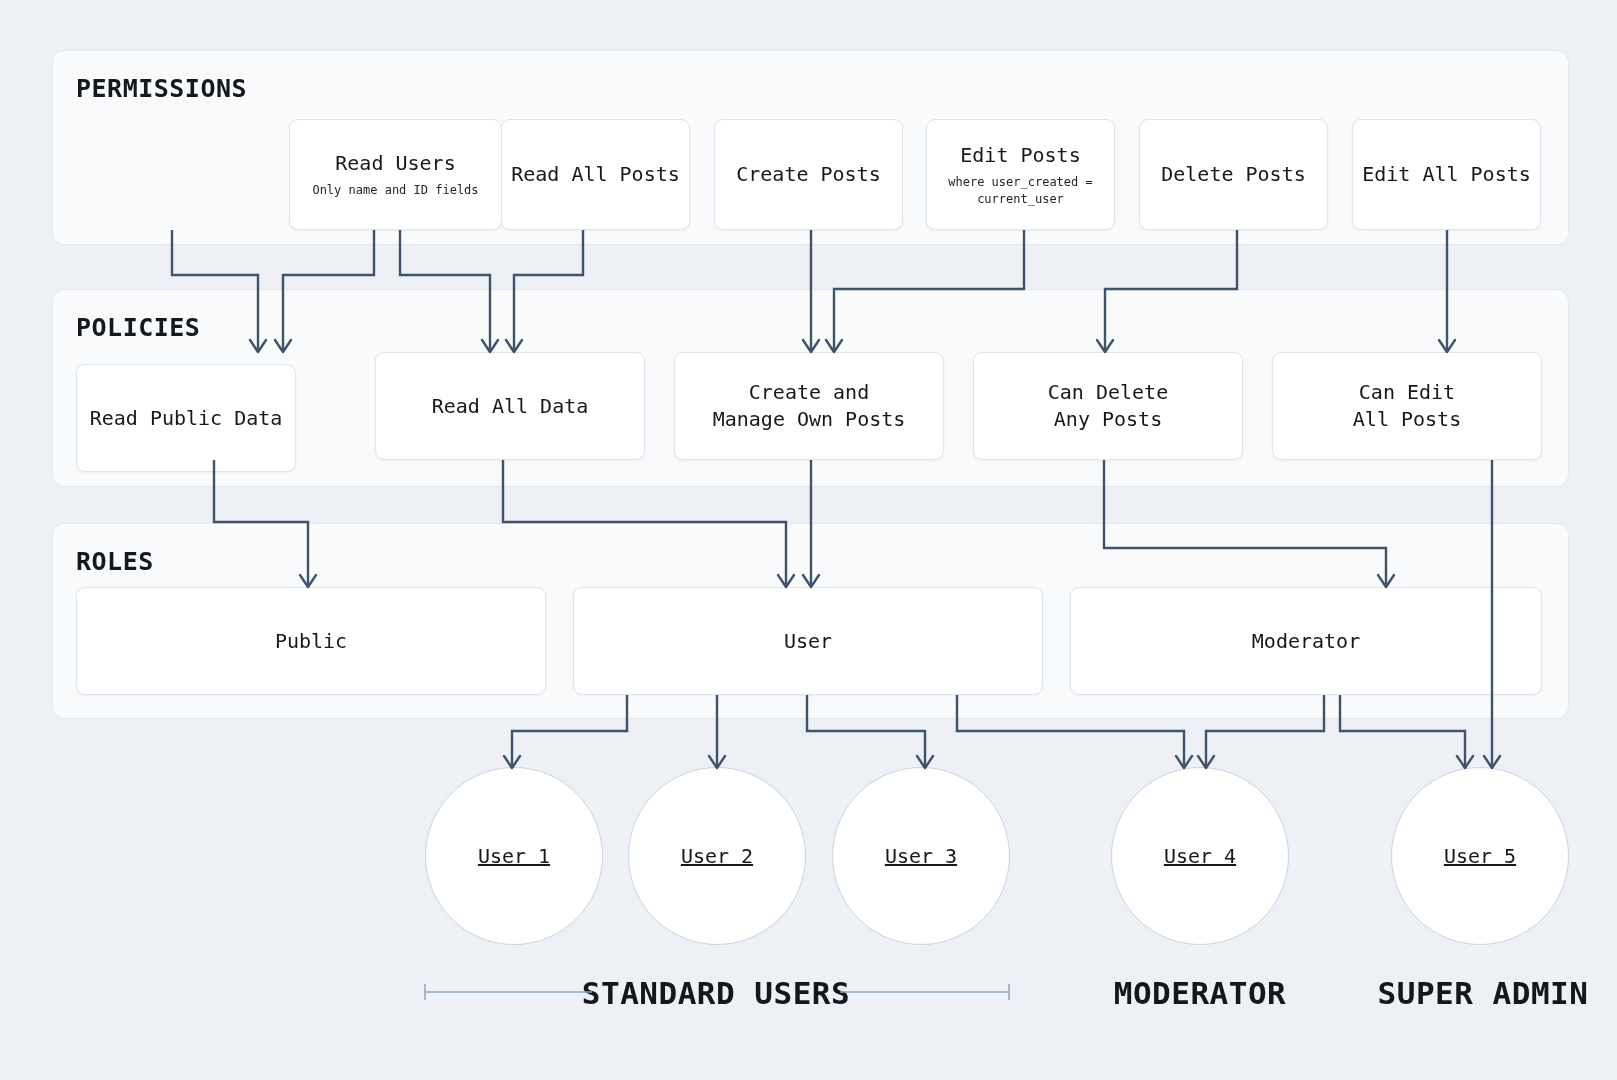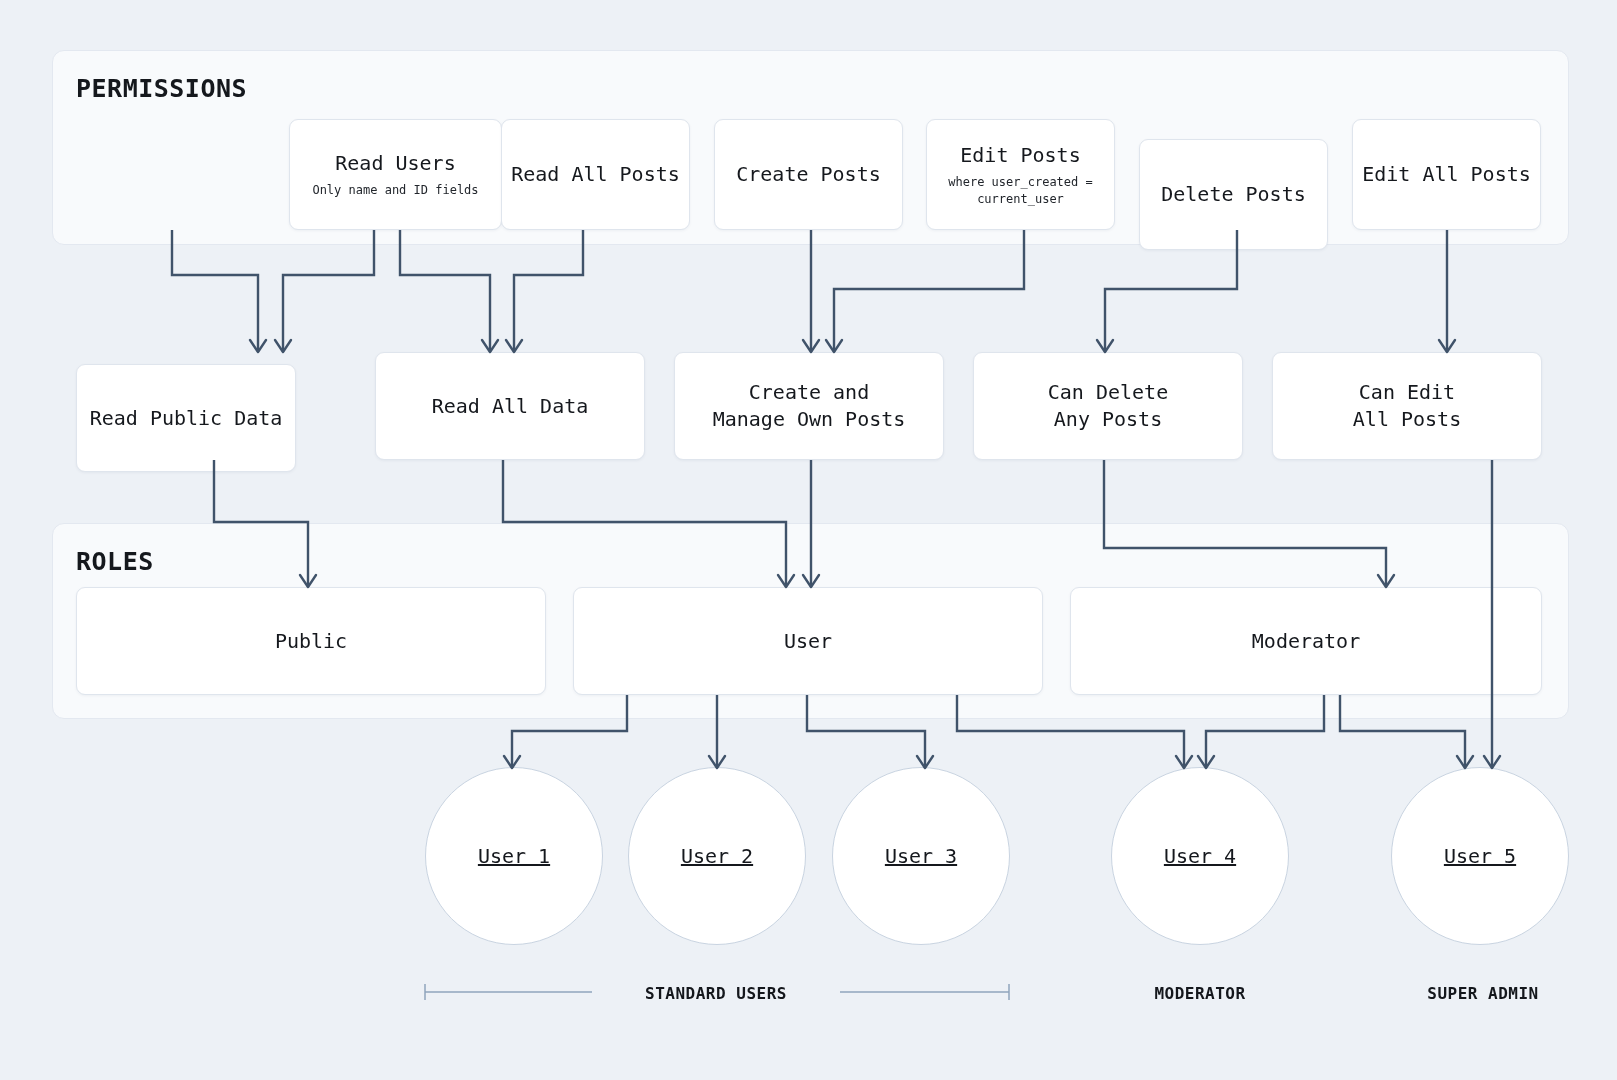--- a/index.html
+++ b/index.html
@@ -49,21 +49,21 @@
   .circle{
     position:absolute;z-index:2;box-sizing:border-box;
     background:var(--box-bg,#ffffff);
     border:1px solid var(--circle-border,#c9d4e1);
     border-radius:50%;
     display:flex;align-items:center;justify-content:center;text-align:center;
   }
   .circle-label{font-size:20px;color:var(--text,#15181d);white-space:nowrap;text-decoration:underline;}
   .glabel{
     position:absolute;z-index:2;transform:translate(-50%,-50%);
-    font-size:16px;font-weight:bold;letter-spacing:.5px;
+    font-size:31px;font-weight:bold;letter-spacing:.5px;
     color:#14171c;white-space:nowrap;
   }
 </style>
 </head>
 <body>
 
 <div id="canvas">
   <svg id="connector-layer" xmlns="http://www.w3.org/2000/svg" viewBox="0 0 1617 1080">
       <polyline points="172,230 172,275 258,275 258,352"></polyline>
       <path class="arrowhead" d="M 250 340 L 258 352 L 266 340"></path>
@@ -104,39 +104,42 @@
       <polyline points="1340,695 1340,731 1465,731 1465,768"></polyline>
       <path class="arrowhead" d="M 1457 756 L 1465 768 L 1473 756"></path>
       <line class="bracket" x1="425" y1="992" x2="592" y2="992"></line>
       <line class="bracket" x1="840" y1="992" x2="1009" y2="992"></line>
       <line class="bracket" x1="425" y1="984" x2="425" y2="1000"></line>
       <line class="bracket" x1="1009" y1="984" x2="1009" y2="1000"></line>
     </svg>
 <div class="section" style="left: 52px; top: 50px; width: 1515px; height: 193px;">
       <div class="section-title">PERMISSIONS</div>
     </div>
+    <div class="section" style="left: 52px; top: 289px; width: 1515px; height: 196px;">
+      <div class="section-title">POLICIES</div>
+    </div>
     <div class="section" style="left: 52px; top: 523px; width: 1515px; height: 194px;">
       <div class="section-title">ROLES</div>
     </div>
     <div class="node" style="left: 289px; top: 119px; width: 213px; height: 111px;">
       <div class="node-label">Read Users</div>
       <div class="node-sub">Only name and ID fields</div>
     </div>
     <div class="node" style="left: 501px; top: 119px; width: 189px; height: 111px;">
       <div class="node-label">Read All Posts</div>
     </div>
     <div class="node" style="left: 714px; top: 119px; width: 189px; height: 111px;">
       <div class="node-label">Create Posts</div>
     </div>
     <div class="node" style="left: 926px; top: 119px; width: 189px; height: 111px;">
       <div class="node-label">Edit Posts</div>
       <div class="node-sub">where user_created =</div>
       <div class="node-sub">current_user</div>
     </div>
-    <div class="node" style="left: 1139px; top: 119px; width: 189px; height: 111px; margin-top: 20px;">
+    <div class="node" style="left: 1139px; top: 119px; width: 189px; height: 111px;">
       <div class="node-label">Delete Posts</div>
     </div>
     <div class="node" style="left: 1352px; top: 119px; width: 189px; height: 111px;">
       <div class="node-label">Edit All Posts</div>
     </div>
     <div class="node" style="left: 76px; top: 364px; width: 220px; height: 108px;">
       <div class="node-label">Read Public Data</div>
     </div>
     <div class="node" style="left: 375px; top: 352px; width: 270px; height: 108px;">
       <div class="node-label">Read All Data</div>

